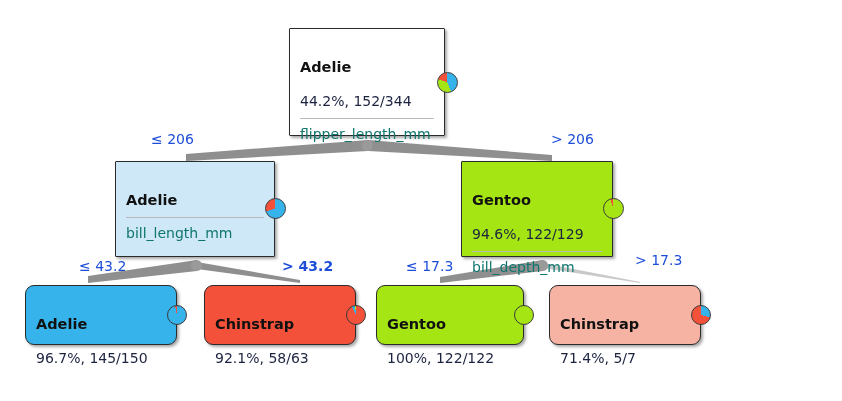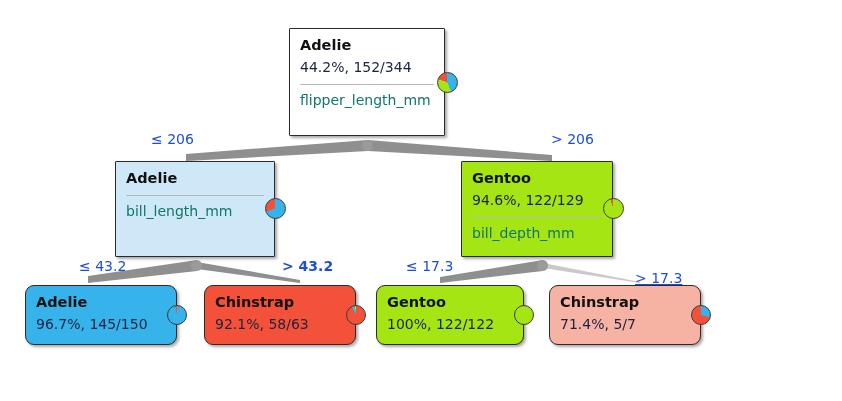--- a/index.html
+++ b/index.html
@@ -28,26 +28,27 @@
   }
   .node-body{
     padding:7px 10px 0 10px;
   }
   .node-title{
     font-weight:bold;
     font-size:14.5px;
     color:#111111;
     line-height:19px;
     white-space:nowrap;
+    margin-top:22px;
   }
   .node-stats{
     font-size:14px;
     color:#1c2340;
     line-height:20px;
-    margin-top:2px;
+    margin-top:14px;
     white-space:nowrap;
   }
   .node-rule{
     margin:7px 10px 0 10px;
     border-top:1px solid #b9b9b9;
   }
   .node-feature{
     font-size:14px;
     color:#0f766e;
     padding:6px 10px 0 10px;
@@ -98,21 +99,21 @@
 
   <div class="hub" style="left:362px;top:140px;"></div>
   <div class="hub" style="left:191px;top:260px;"></div>
   <div class="hub" style="left:537px;top:260px;"></div>
 
   <div class="edge-label" style="left:151px;top:131px;">≤ 206</div>
   <div class="edge-label" style="left:551px;top:131px;">&gt; 206</div>
   <div class="edge-label" style="left:52px;top:258px;margin-left:27px;">≤ 43.2</div>
   <div class="edge-label" style="left:282px;top:258px;font-weight:bold;">&gt; 43.2</div>
   <div class="edge-label" style="left:406px;top:258px;">≤ 17.3</div>
-  <div class="edge-label" style="left:635px;top:270px;text-decoration:underline;">&gt; 17.3</div>
+  <div class="edge-label" style="left:635px;top:252px;">&gt; 17.3</div>
 
   <div class="node internal" style="left:289px;top:28px;width:156px;height:108px;background:#ffffff;">
     <div class="node-body">
       <div class="node-title">Adelie</div>
       <div class="node-stats">44.2%, 152/344</div>
     </div>
     <div class="node-rule"></div>
     <div class="node-feature">flipper_length_mm</div>
   </div>
   <div class="pie" style="left:437px;top:72px;width:21px;height:21px;

